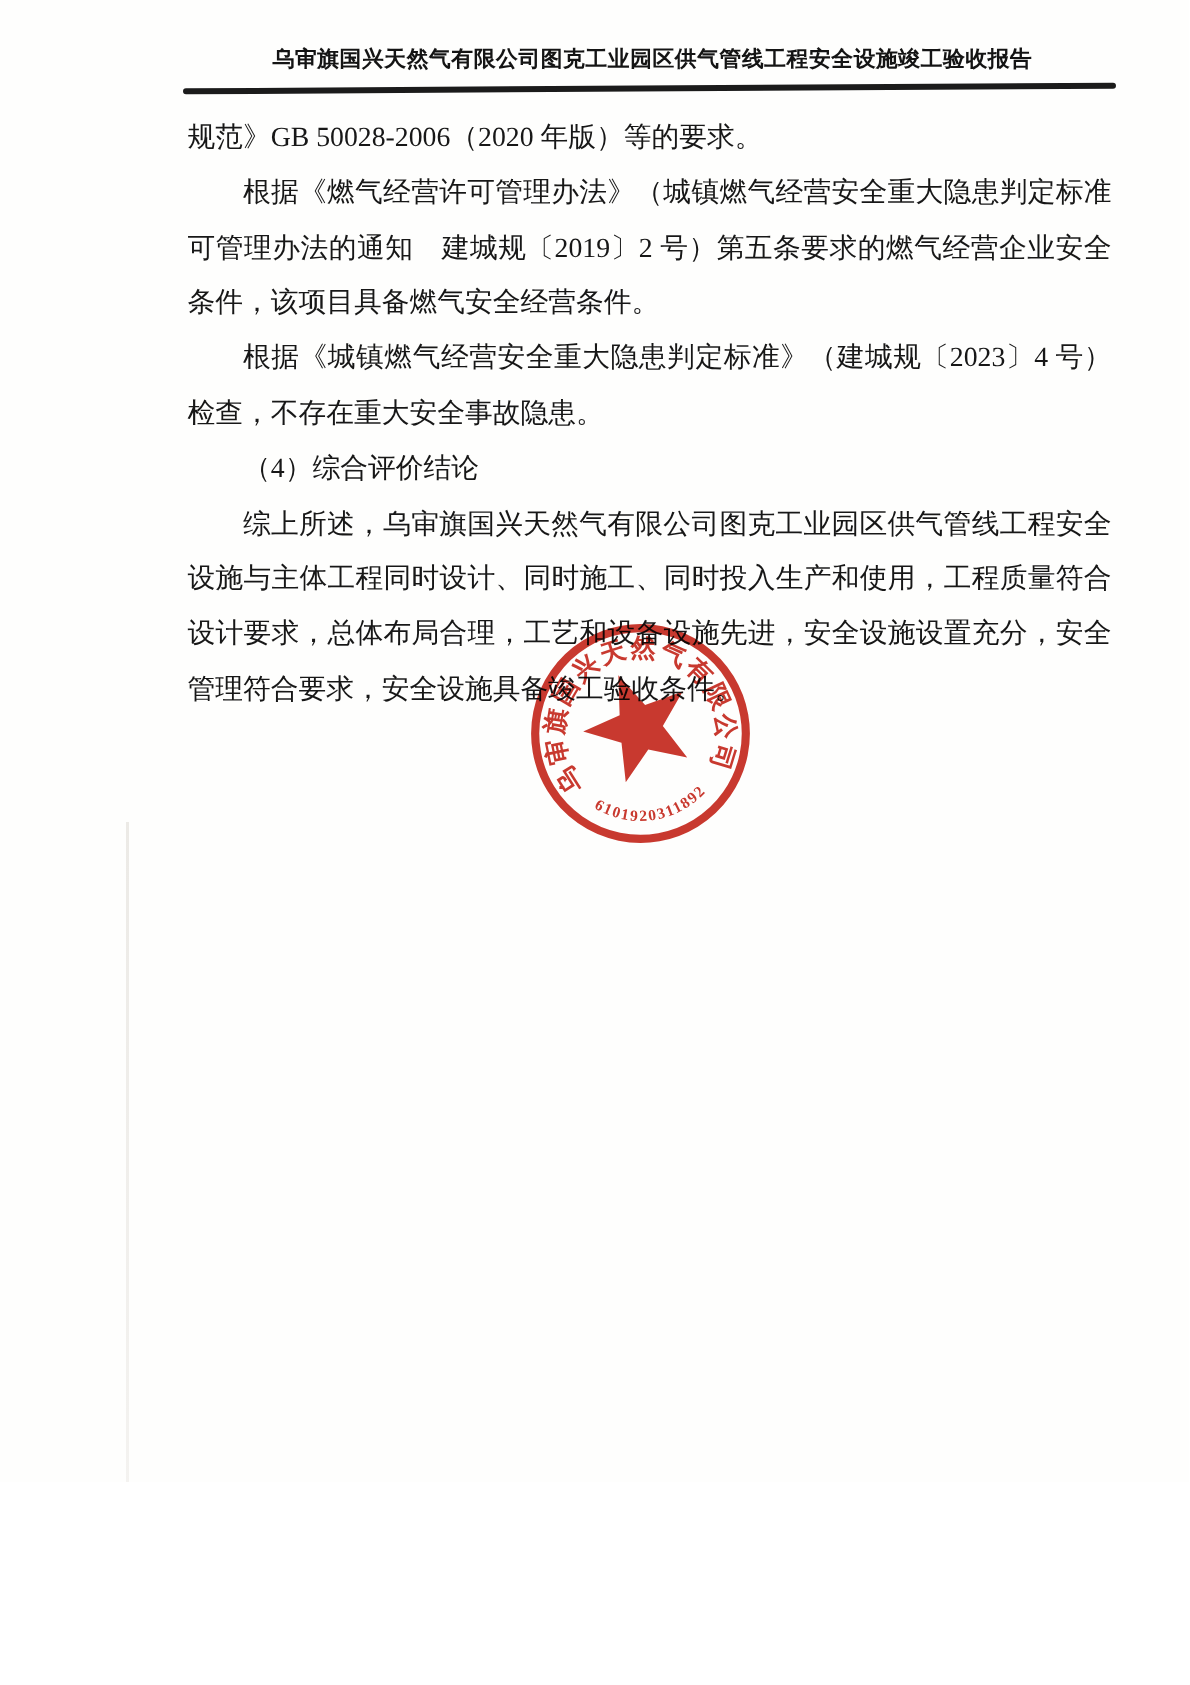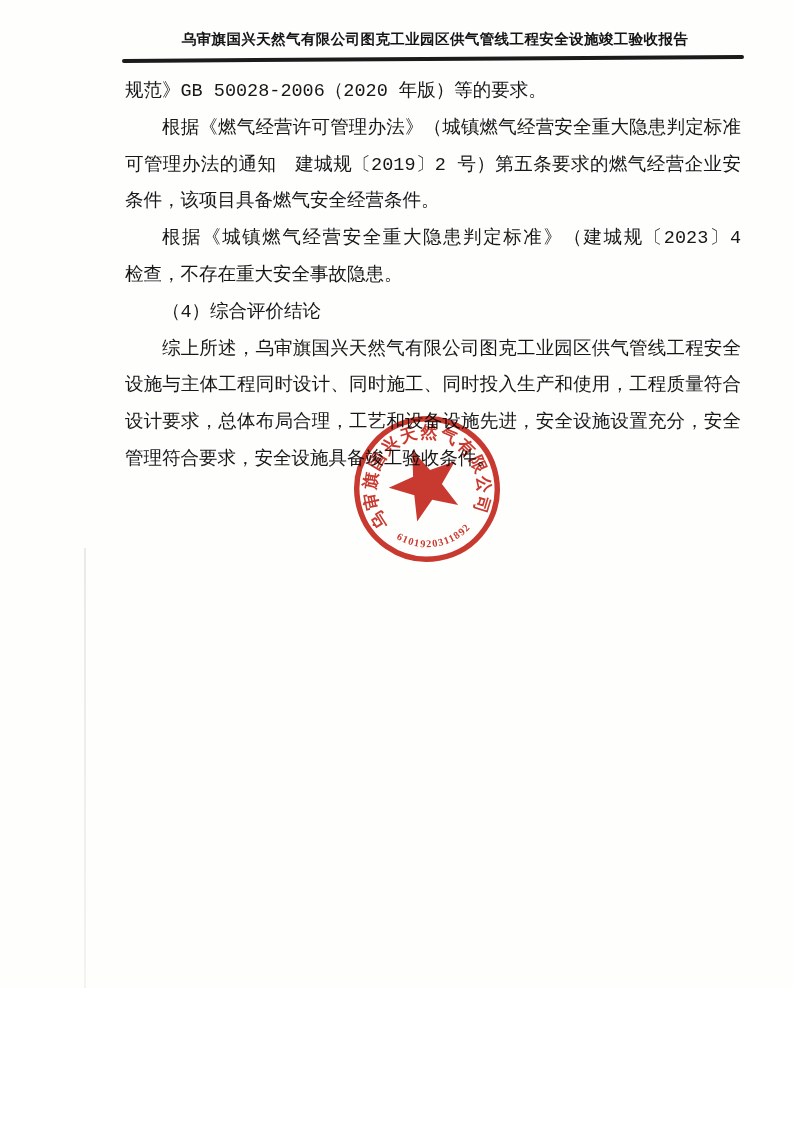--- a/index.html
+++ b/index.html
@@ -26,21 +26,21 @@
   }
   .header-rule {
     position:absolute; top:57px; left:122px; width:622px; height:4px;
     background:#1b1b1b; border-radius:2px;
     transform:rotate(-0.35deg);
   }
   .body-text {
     position:absolute; top:74px; left:125px; width:616px;
     font-size:18.5px; line-height:36.8px; color:#171717;
   }
-  .line { height:36.8px; white-space:nowrap;font-family:Liberation Mono, monospace; }
+  .line { height:36.8px; white-space:nowrap; }
   .line.indent { text-indent:37px; }
   .line.justify {
     white-space:normal;
     text-align:justify;
     text-align-last:justify;
     overflow:hidden;
   }
   .stamp {
     position:absolute; left:338px; top:400px; width:178px; height:178px;
     mix-blend-mode:multiply; opacity:0.92;

